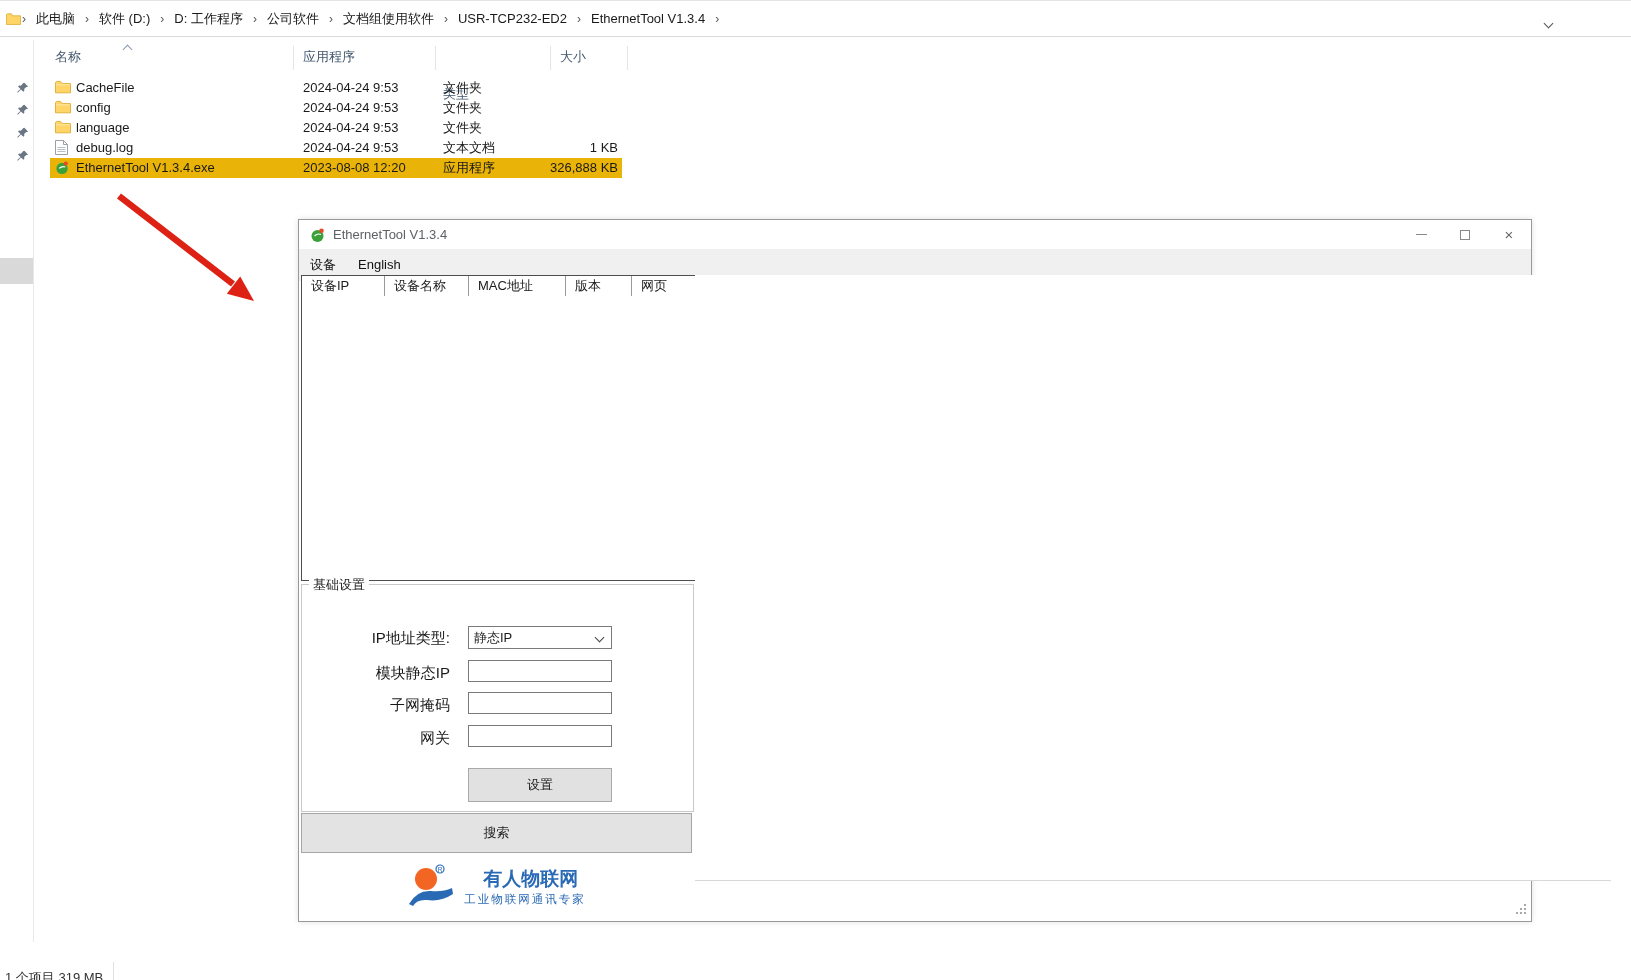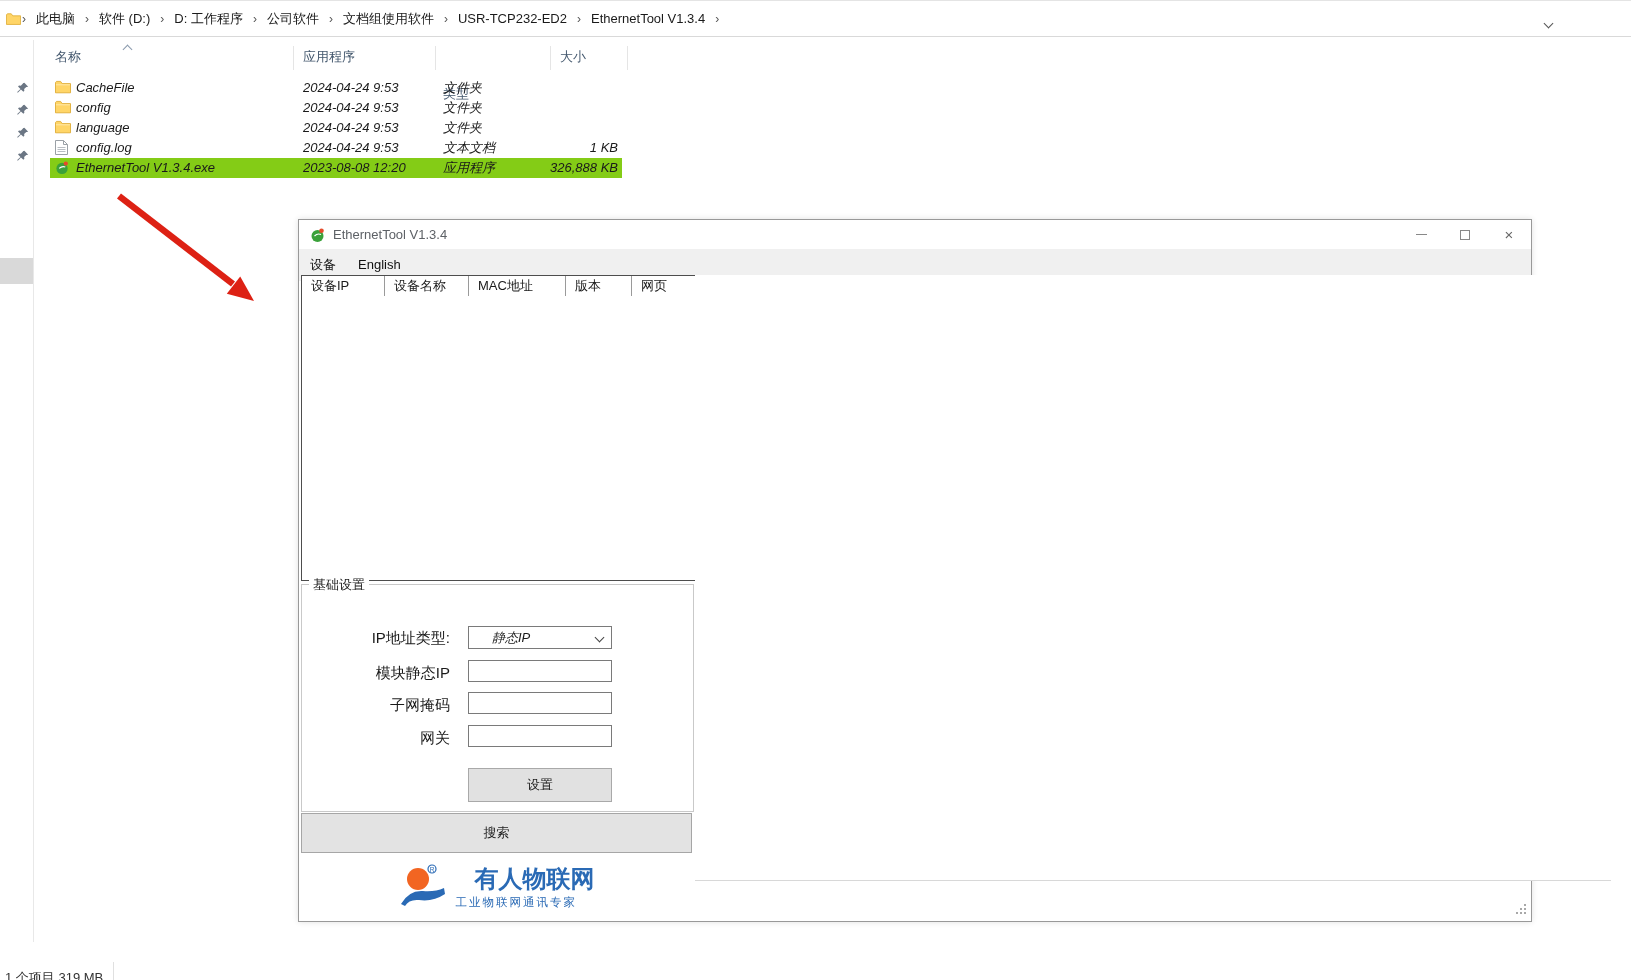--- a/index.html
+++ b/index.html
@@ -27,22 +27,22 @@
   }
   .nav-divider { position:absolute; left:33px; top:40px; width:1px; height:902px; background:#e8e8e8; }
   .scroll-thumb { position:absolute; left:0; top:258px; width:33px; height:26px; background:#d9d9d9; }
   
   .colhead { position:absolute; top:48px; font-size:13px; color:#44586e; }
   .sort-caret { position:absolute; left:124px; top:46px; width:7px; height:7px;
     border-left:1px solid #8a9aad; border-top:1px solid #8a9aad; transform:rotate(45deg); }
   .col-sep { position:absolute; top:46px; width:1px; height:24px; background:#e5e5e5; }
   
   .frow { position:absolute; left:50px; width:572px; height:20px; font-size:13px; }
-  .frow.selected { background:#84cc16; }
-  .fcell { position:absolute; top:0; height:20px; line-height:20px; white-space:nowrap;font-style:italic; }
+  .frow.selected { background:#eab308; }
+  .fcell { position:absolute; top:0; height:20px; line-height:20px; white-space:nowrap; }
   .fc-icon { left:5px; top:2px; line-height:normal; }
   .fc-name { left:26px; }
   .fc-date { left:253px; }
   .fc-type { left:393px; }
   .fc-size { left:460px; width:108px; text-align:right; }
   .pin { position:absolute; left:16px; width:14px; height:14px; }
   .statusbar-text { position:absolute; left:5px; top:969px; font-size:13px; color:#333; white-space:nowrap; }
   .status-sep { position:absolute; left:113px; top:962px; width:1px; height:18px; background:#e0e0e0; }
   
   .arrow-svg { position:absolute; left:0; top:0; pointer-events:none; }
@@ -68,34 +68,34 @@
     border:1px solid #4d4d4d; background:#fff; }
   .devhead { display:flex; height:20px; }
   .devhead .hc { line-height:19px; padding-left:9px; border-right:1px solid #9a9a9a; overflow:hidden; white-space:nowrap; }
   .hc1{width:83px;} .hc2{width:84px;} .hc3{width:97px;} .hc4{width:66px;} .hc5{flex:1; border-right:none !important;}
   
   .groupbox { position:absolute; left:2px; top:364px; width:393px; height:228px;
     border:1px solid #c9c9c9; }
   .groupbox-label { position:absolute; left:7px; top:-9px; background:#fff; padding:0 4px; font-size:13px; }
   .flabel { position:absolute; width:148px; text-align:right; font-size:15px; }
   .fctrl { position:absolute; left:166px; width:144px; background:#fff; border:1px solid #7a7a7a; }
-  .combo { height:23px; line-height:21px; padding-left:23px; position:relative;font-style:italic; }
+  .combo { height:23px; line-height:21px; padding-left:5px; position:relative; }
   .combo .chev-down { position:absolute; right:8px; top:7px; border-color:#444; }
   .tinput { height:22px; border:1px solid #7a7a7a; outline:none; font-family:inherit; font-size:13px; padding:0 4px; }
   .btn-set { position:absolute; left:166px; top:183px; width:144px; height:34px;
     background:#e1e1e1; border:1px solid #a9a9a9; font-size:13px; display:flex;
     align-items:center; justify-content:center; }
   .btn-search { position:absolute; left:2px; top:593px; width:391px; height:40px;
     background:#e3e3e3; border:1px solid #a6a6a6; font-size:13px; display:flex;
     align-items:center; justify-content:center; }
   
   .logo-area { position:absolute; left:2px; top:637px; width:391px; height:62px;
     display:flex; align-items:center; justify-content:center; gap:9px; }
   .logo-text { display:flex; flex-direction:column; }
-  .logo-title { font-size:24px; font-weight:bold; line-height:1.05;margin-left:19px; }
+  .logo-title { font-size:19px; font-weight:bold; line-height:1.05;margin-left:19px; }
   .logo-sub { font-size:11.5px; letter-spacing:2px; margin-top:3px; }
   .right-panel { position:absolute; left:396px; top:55px; width:916px; height:606px;
     border-bottom:1px solid #d8d8d8; background:#fff; }
   .resize-grip { position:absolute; right:4px; bottom:3px; }
 </style>
 </head>
 <body>
 
 <div class="screen">
 
@@ -178,21 +178,21 @@
     <span class="fcell fc-date">2024-04-24 9:53</span>
     <span class="fcell fc-type">文件夹</span>
     <span class="fcell fc-size"></span>
   </div>
   <div class="frow" style="top:138px;">
     <span class="fcell fc-icon"><svg width="13" height="15" viewBox="0 0 13 15">
           <path fill="#fff" stroke="#9aa0a6" d="M.5 .5 h8 l4 4 v10 h-12z"></path>
           <path fill="none" stroke="#9aa0a6" d="M8.5 .5 v4 h4"></path>
           <path stroke="#b9bec4" d="M2.5 7.5 h8 M2.5 9.5 h8 M2.5 11.5 h8"></path>
         </svg></span>
-    <span class="fcell fc-name">config.log</span>
+    <span class="fcell fc-name">debug.log</span>
     <span class="fcell fc-date">2024-04-24 9:53</span>
     <span class="fcell fc-type">文本文档</span>
     <span class="fcell fc-size">1 KB</span>
   </div>
   <div class="frow selected" style="top:158px;">
     <span class="fcell fc-icon"><svg width="15" height="15" viewBox="0 0 16 16">
           <circle cx="7.5" cy="9" r="6" fill="#3aa13a"></circle>
           <path d="M4.5 9 q3 -3 6.5 -1.5" stroke="#fff" stroke-width="1.2" fill="none"></path>
           <circle cx="11.5" cy="3.8" r="2.3" fill="#e54b2a"></circle>
         </svg></span>

